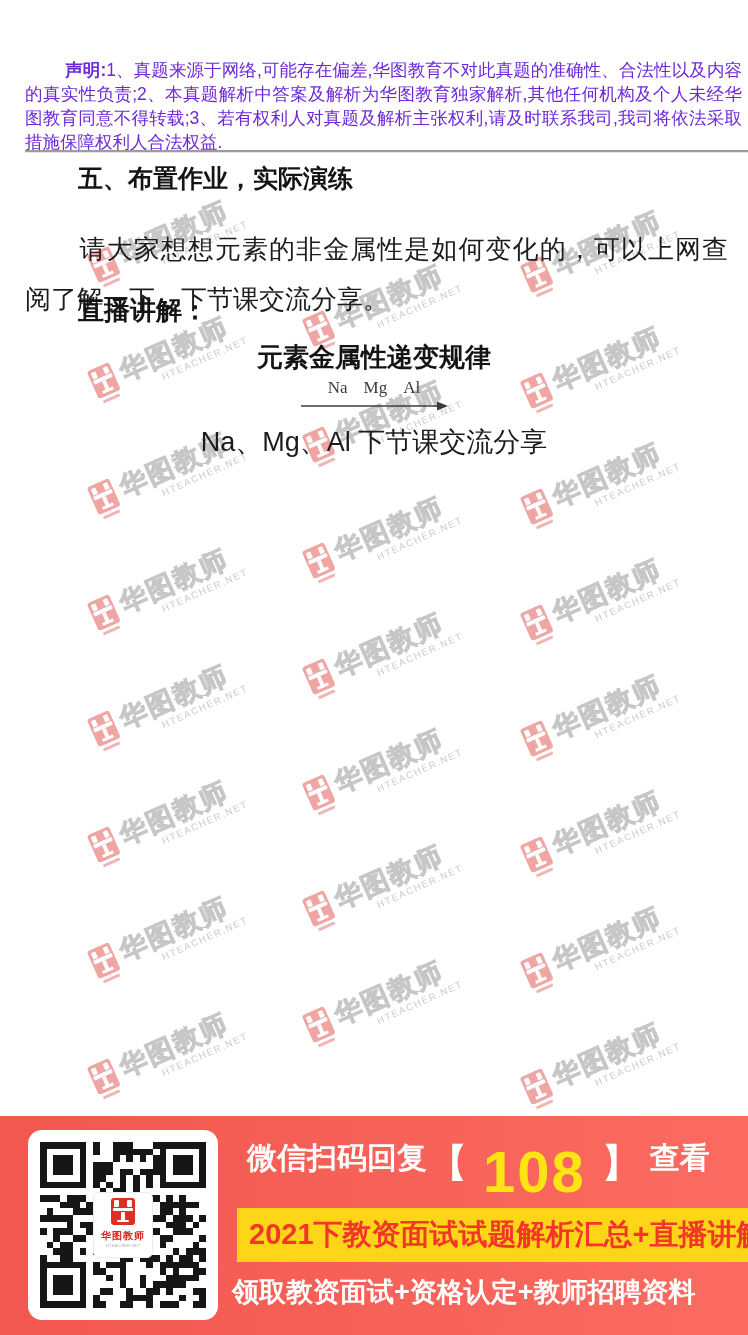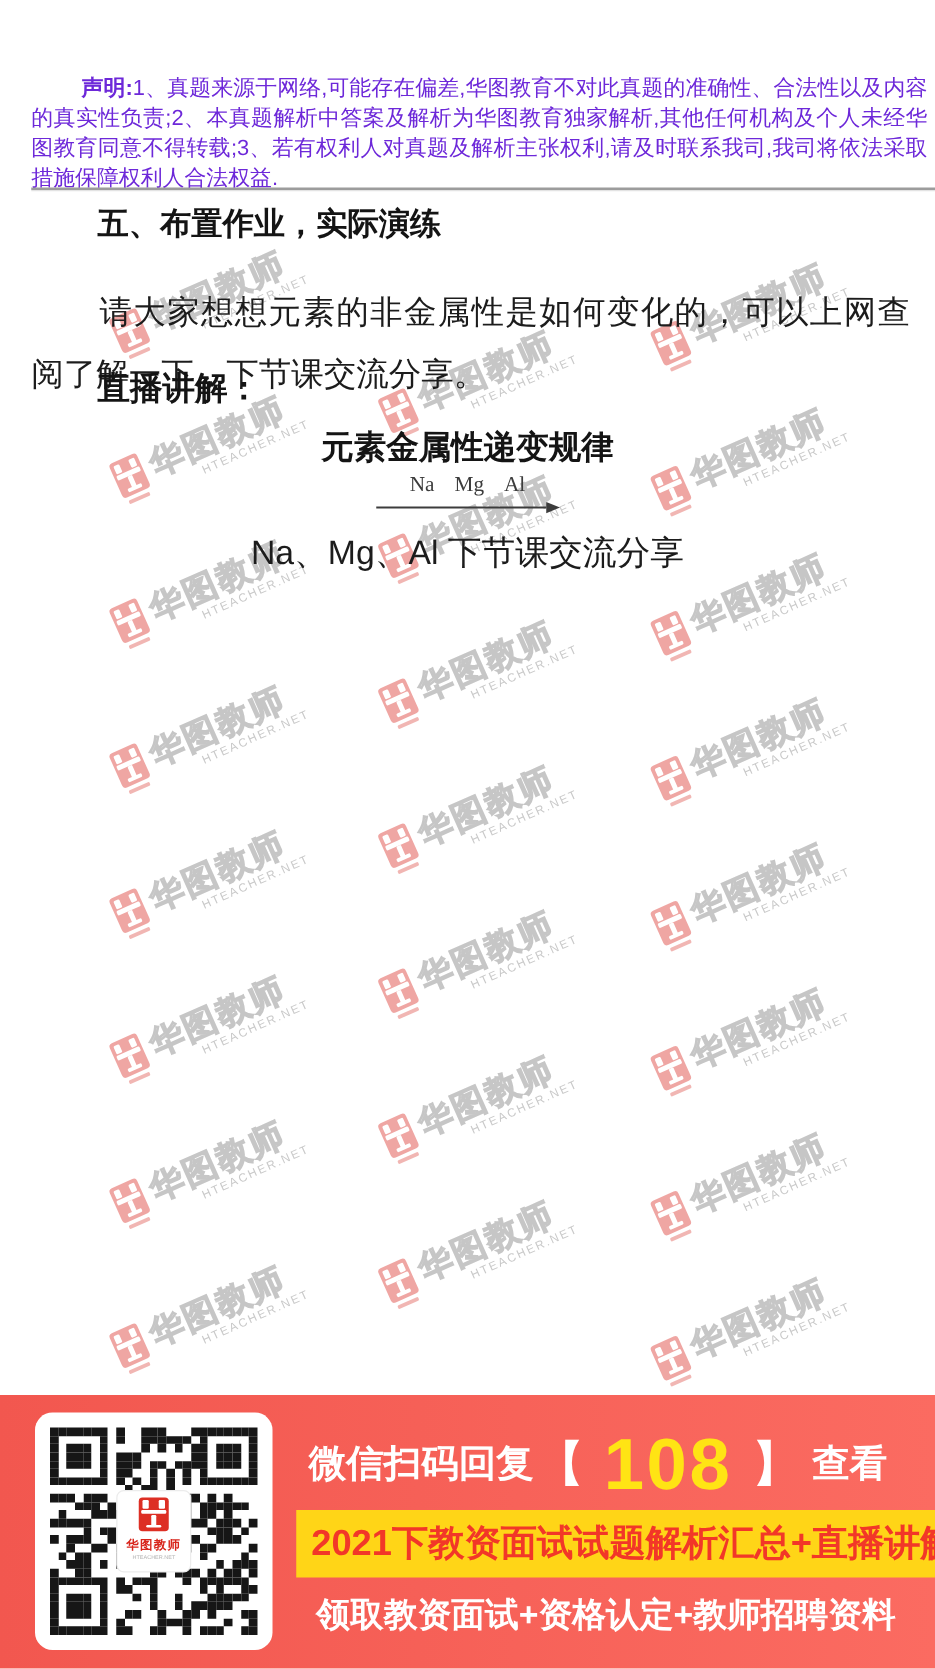--- a/index.html
+++ b/index.html
@@ -59,30 +59,30 @@
   .qr-grid{position:absolute;left:12px;top:12px;width:166px;height:166px;
            display:grid;grid-template-columns:repeat(25,1fr);grid-template-rows:repeat(25,1fr);}
   .qr-grid div.on{background:#161616;}
   .qr-badge{position:absolute;left:50%;top:50%;transform:translate(-50%,-50%);
             width:58px;height:64px;background:#fff;border:1px solid #ececec;border-radius:6px;
             display:flex;flex-direction:column;align-items:center;}
   .badge-logo{width:24px;height:27px;background:#dd2f24;border-radius:3px;margin-top:5px;}
   .badge-brand{font-size:10px;font-weight:bold;color:#d8261c;margin-top:4px;letter-spacing:1px;white-space:nowrap;}
   .badge-domain{font-size:8px;color:#b5b5b5;transform:scale(.55);transform-origin:center top;white-space:nowrap;}
 
-  .b-line1{position:absolute;left:247px;top:22px;height:66px;display:flex;align-items:center;
+  .b-line1{position:absolute;left:247px;top:22px;height:66px;display:flex;align-items:flex-start;
            white-space:nowrap;}
   .b-prefix,.b-suffix{font-size:30px;font-weight:bold;color:#fff;}
   .b-bracket{font-size:38px;font-weight:bold;color:#fff;margin:0 2px;}
   .b-code{font-size:58px;font-weight:900;color:#ffe414;letter-spacing:2px;margin:0 14px;}
   .b-suffix{margin-left:8px;}
   .hl-box{position:absolute;left:237px;right:0;top:92px;height:54px;background:#ffd517;
           display:flex;align-items:center;}
   .hl-text{font-size:29px;font-weight:bold;color:#f23728;padding-left:12px;white-space:nowrap;}
-  .b-line3{position:absolute;left:253px;top:158px;font-size:27px;font-weight:bold;color:#fff;
+  .b-line3{position:absolute;left:232px;top:158px;font-size:27px;font-weight:bold;color:#fff;
            white-space:nowrap;}
 </style>
 </head>
 <body>
 
 <div id="page">
 
   <p class="disclaimer"><b>声明:</b><span>1、真题来源于网络,可能存在偏差,华图教育不对此真题的准确性、合法性以及内容的真实性负责;2、本真题解析中答案及解析为华图教育独家解析,其他任何机构及个人未经华图教育同意不得转载;3、若有权利人对真题及解析主张权利,请及时联系我司,我司将依法采取措施保障权利人合法权益.</span></p>
   <div class="divider"></div>
 

